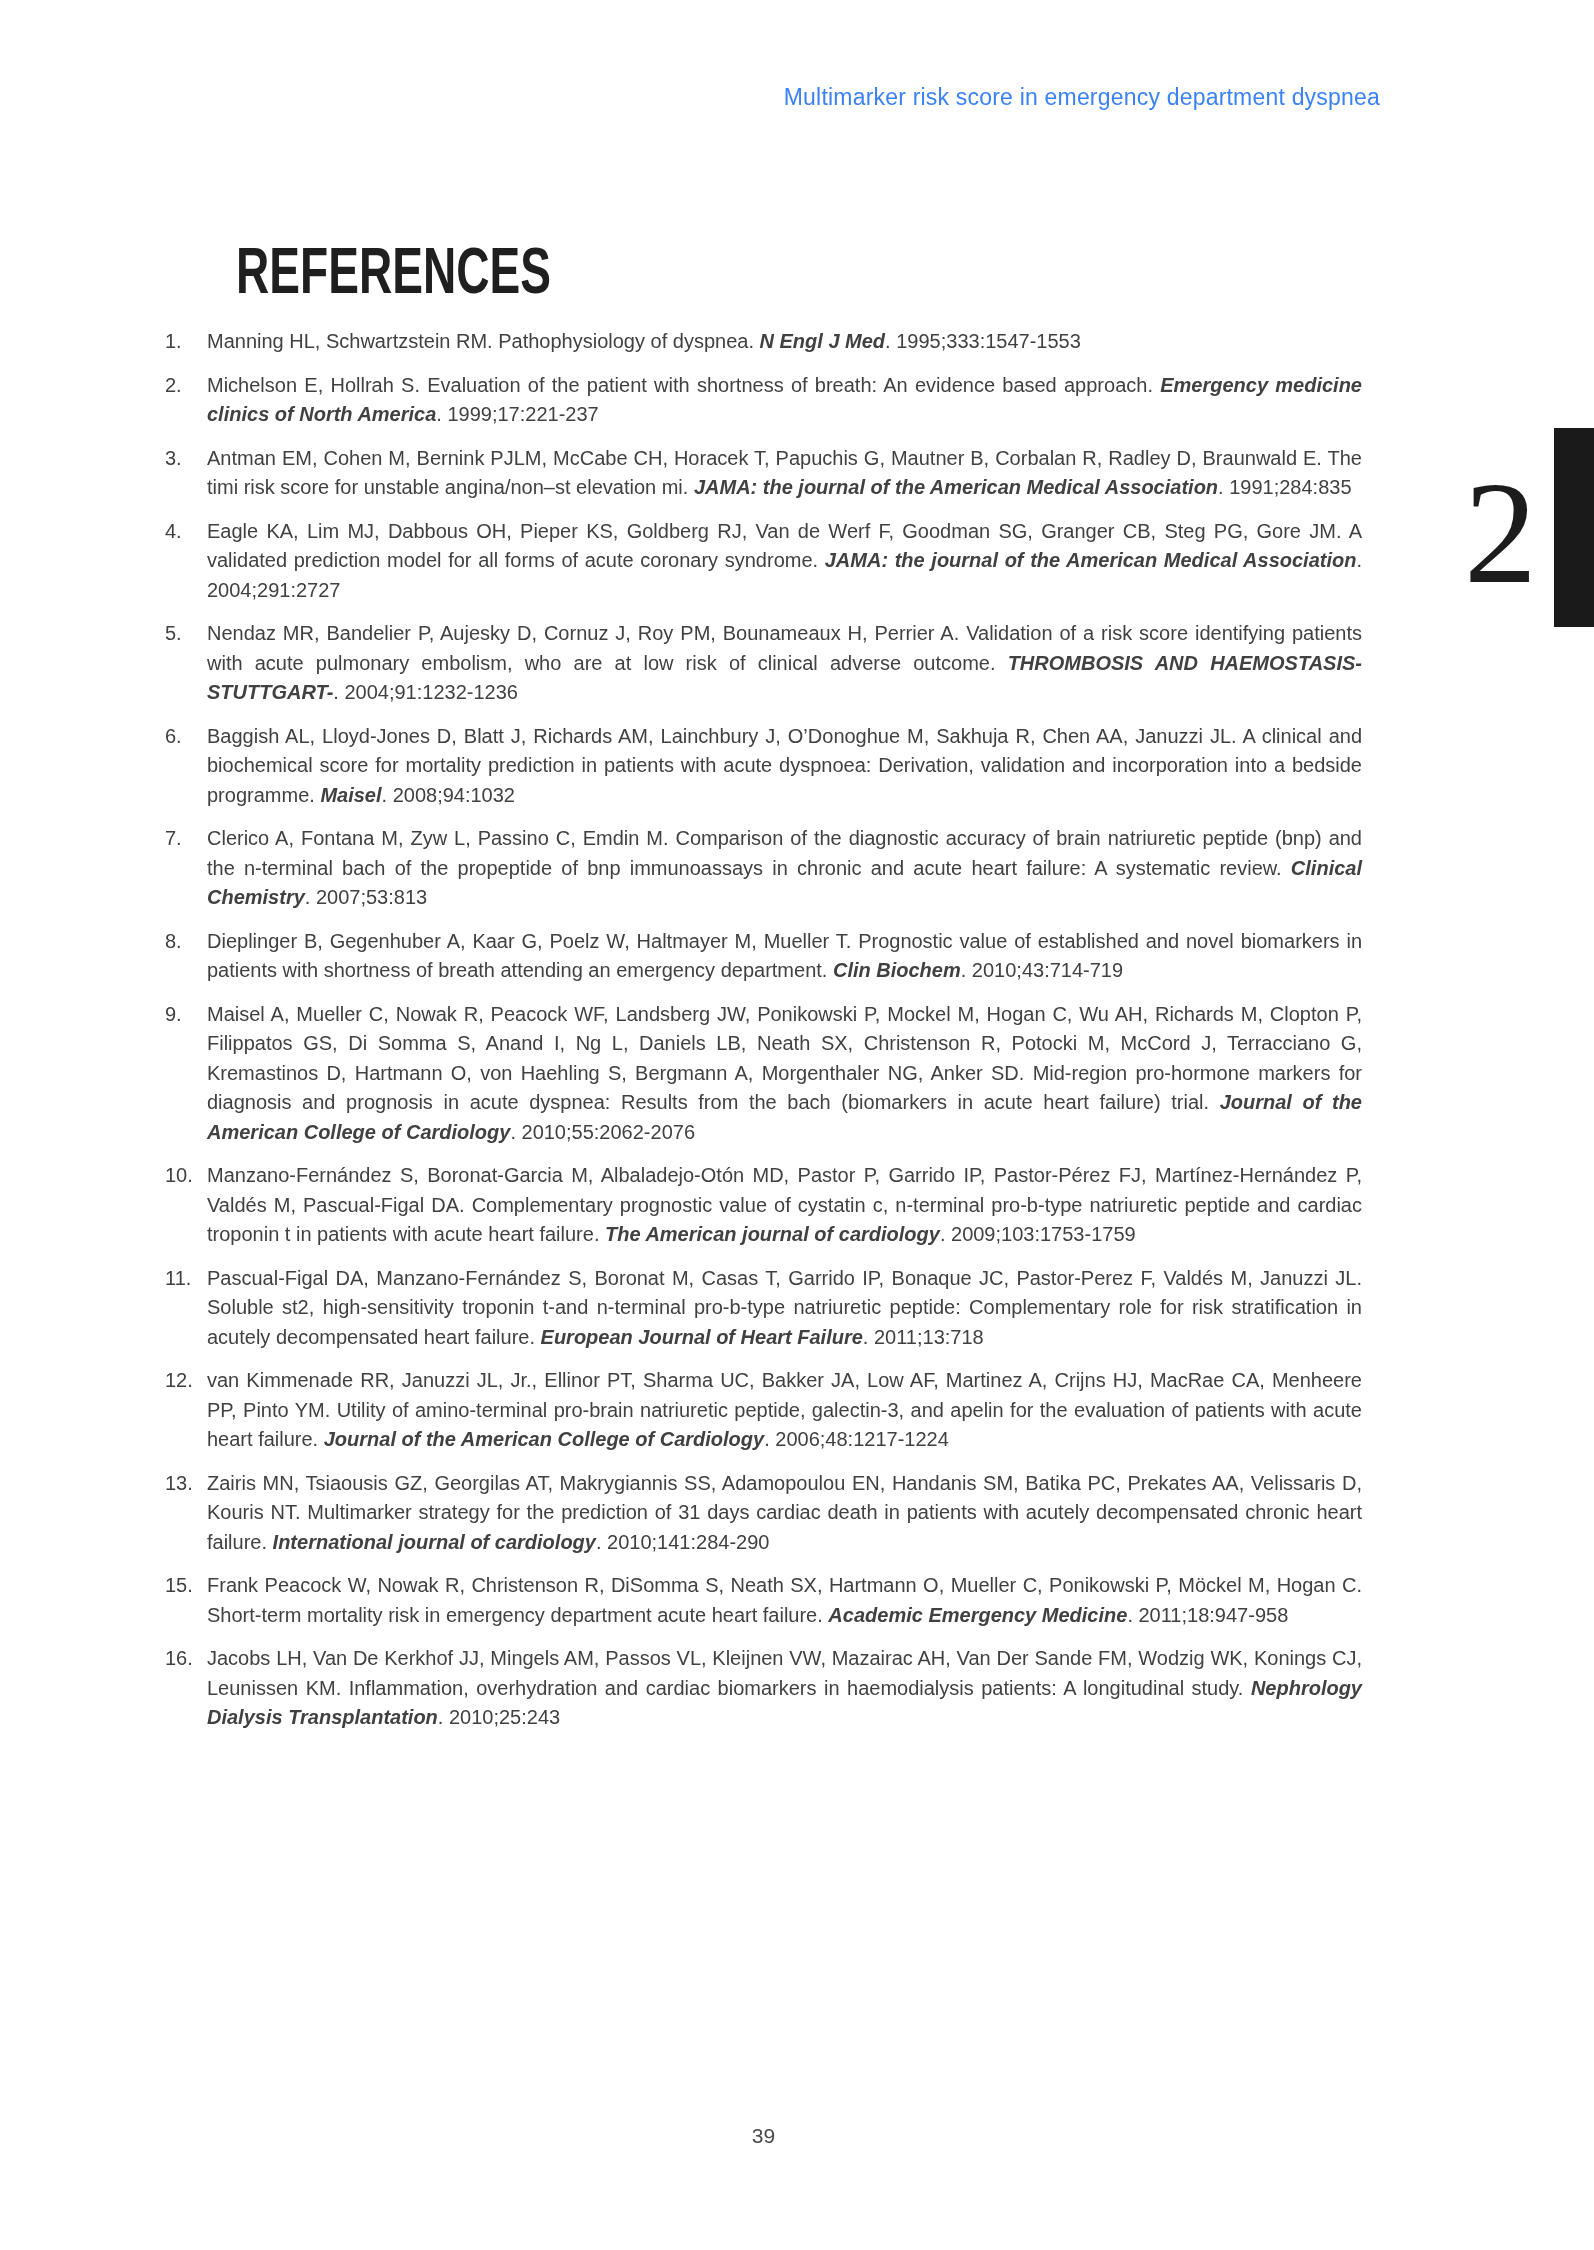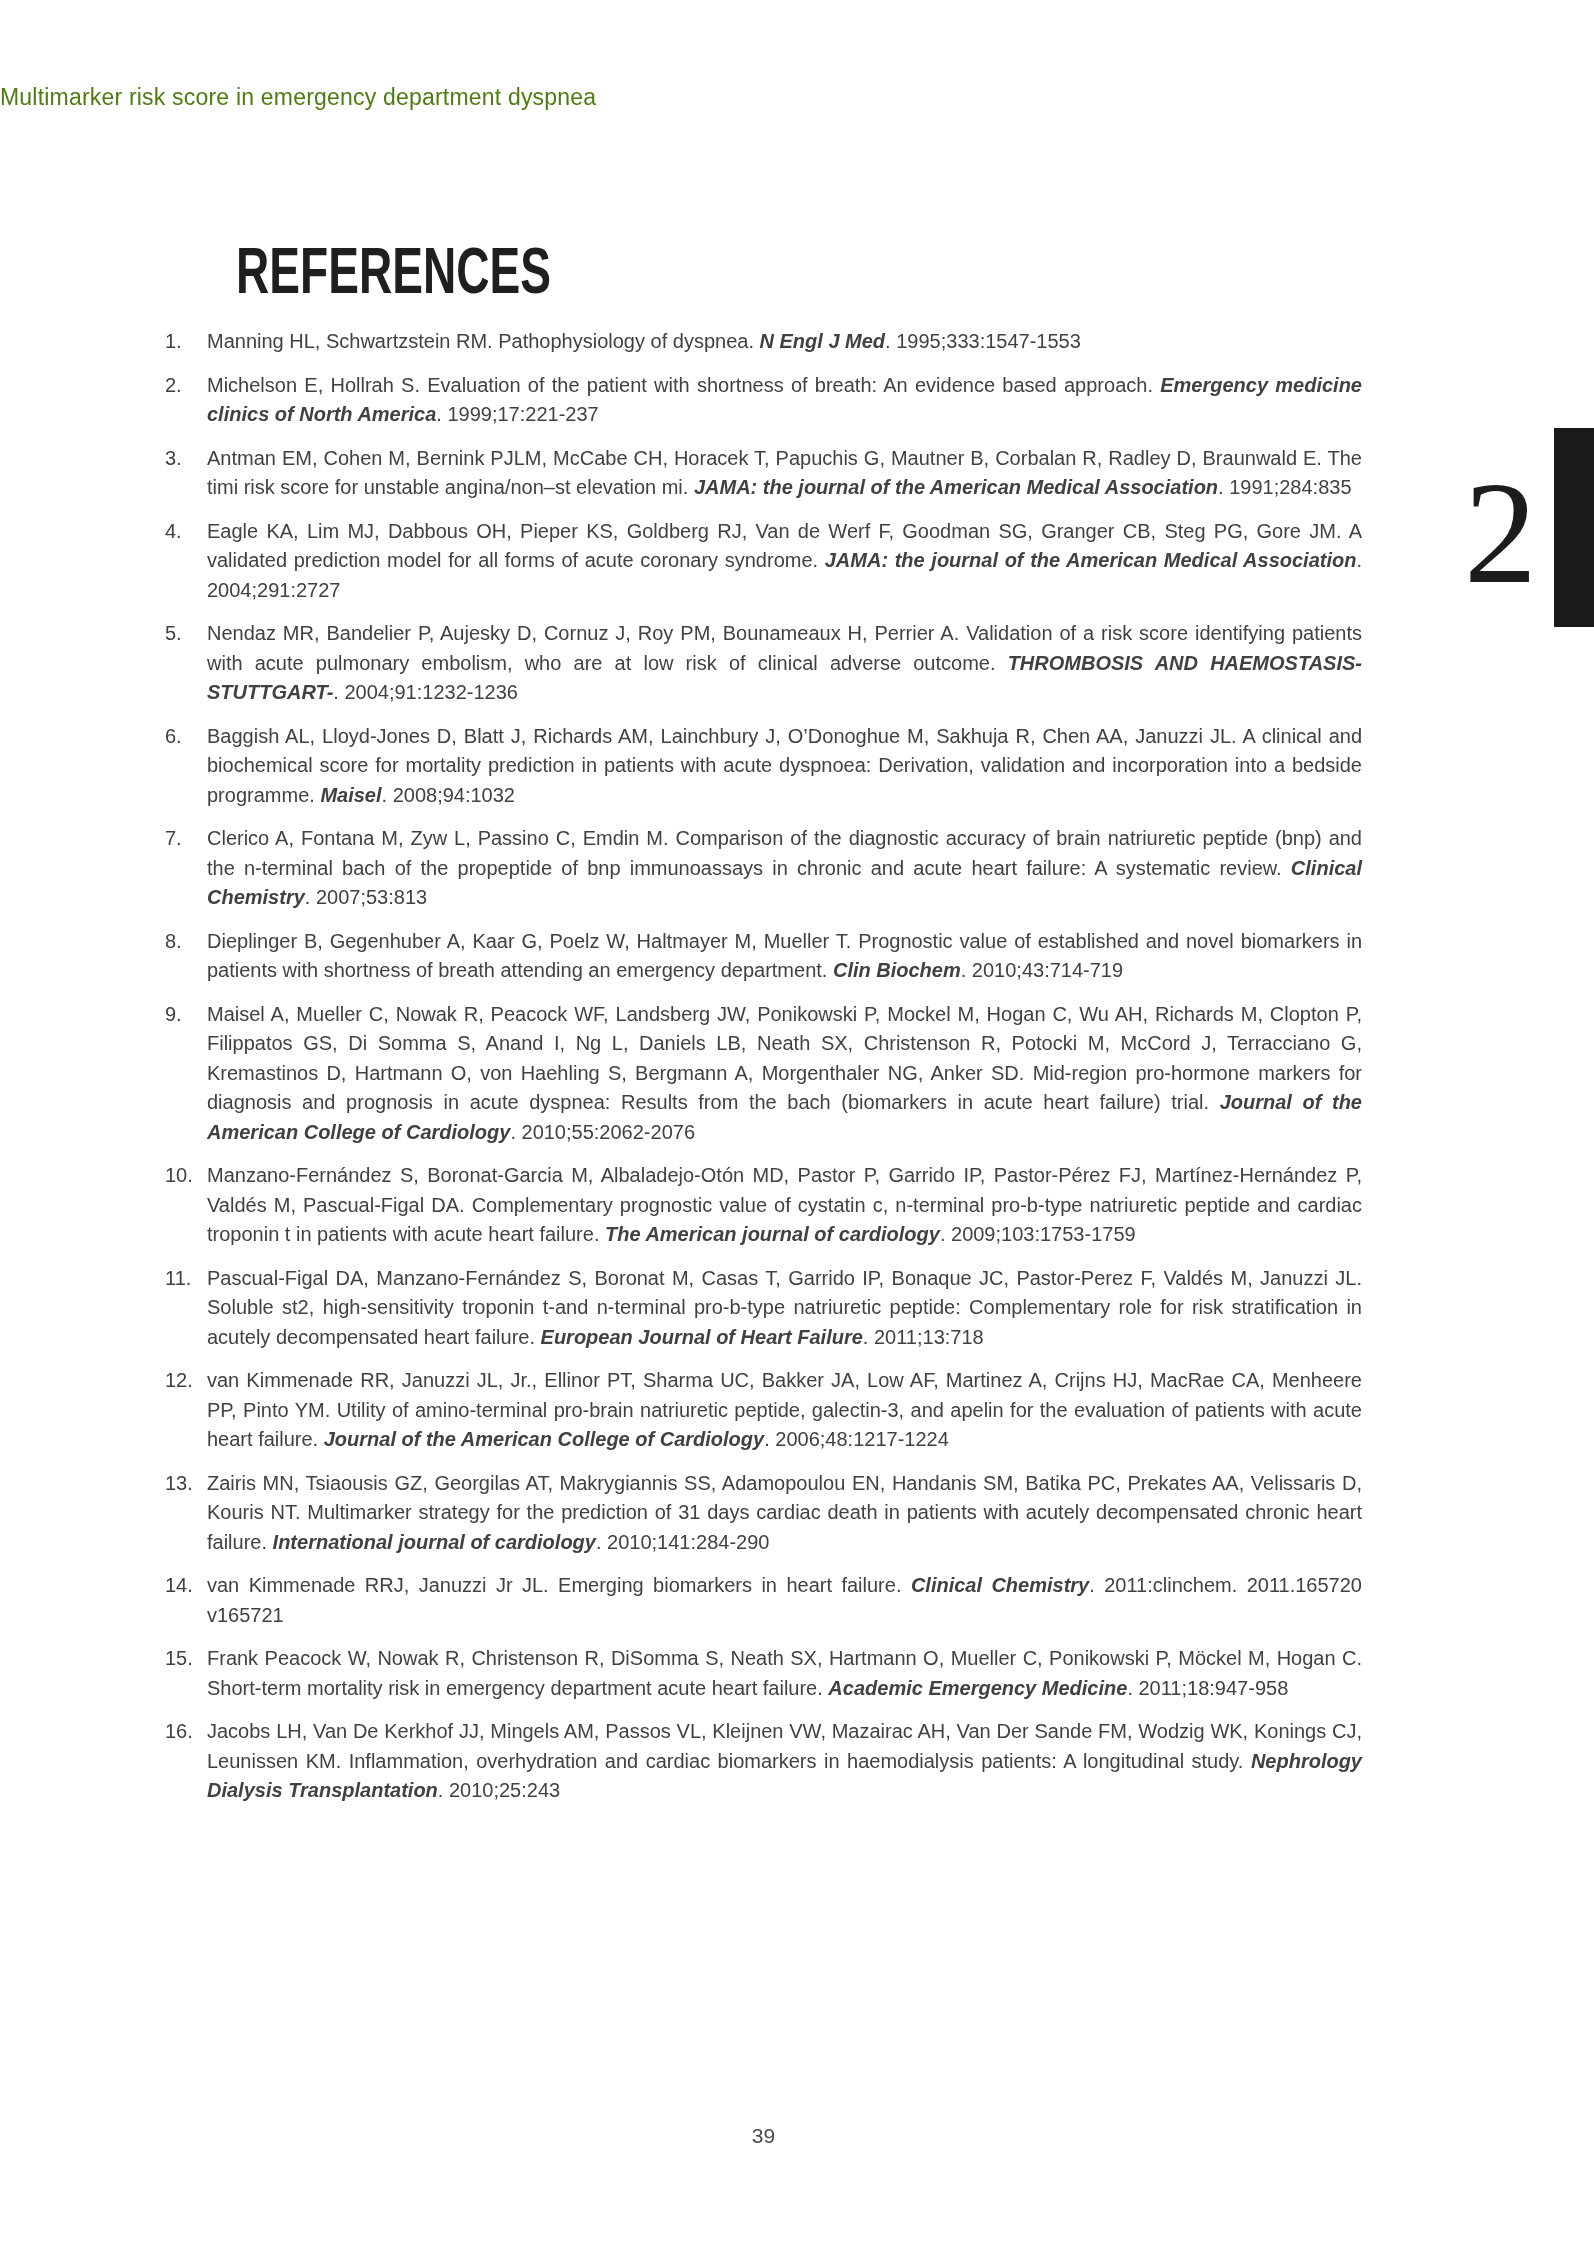--- a/index.html
+++ b/index.html
@@ -10,24 +10,24 @@
     background:#ffffff;
     font-family:"Liberation Sans", sans-serif;
     color:#414141;
     overflow:hidden;
   }
   .running-header {
     position:absolute;
     top:84px;
     left:0;
     right:214px;
-    text-align:left;
+    text-align:right;
     font-size:23px;
     letter-spacing:0.2px;
-    color:#4d7c0f;
+    color:#3b82f6;
   }
   .section-title {
     position:absolute;
     top:234px;
     left:236px;
     font-size:64px;
     font-weight:700;
     color:#1f1f1f;
     transform:scaleX(0.72);
     transform-origin:left top;
@@ -134,24 +134,20 @@
       </div>
       <div class="ref-item">
         <span class="ref-num">12.</span>
         <div class="ref-text"><span>van Kimmenade RR, Januzzi JL, Jr., Ellinor PT, Sharma UC, Bakker JA, Low AF, Martinez A, Crijns HJ, MacRae CA, Menheere PP, Pinto YM. Utility of amino-terminal pro-brain natriuretic peptide, galectin-3, and apelin for the evaluation of patients with acute heart failure. </span><span class="italic">Journal of the American College of Cardiology</span><span>. 2006;48:1217-1224</span></div>
       </div>
       <div class="ref-item">
         <span class="ref-num">13.</span>
         <div class="ref-text"><span>Zairis MN, Tsiaousis GZ, Georgilas AT, Makrygiannis SS, Adamopoulou EN, Handanis SM, Batika PC, Prekates AA, Velissaris D, Kouris NT. Multimarker strategy for the prediction of 31 days cardiac death in patients with acutely decompensated chronic heart failure. </span><span class="italic">International journal of cardiology</span><span>. 2010;141:284-290</span></div>
       </div>
       <div class="ref-item">
-        <span class="ref-num">14.</span>
-        <div class="ref-text"><span>van Kimmenade RRJ, Januzzi Jr JL. Emerging biomarkers in heart failure. </span><span class="italic">Clinical Chemistry</span><span>. 2011:clinchem. 2011.165720 v165721</span></div>
-      </div>
-      <div class="ref-item">
         <span class="ref-num">15.</span>
         <div class="ref-text"><span>Frank Peacock W, Nowak R, Christenson R, DiSomma S, Neath SX, Hartmann O, Mueller C, Ponikowski P, Möckel M, Hogan C. Short-term mortality risk in emergency department acute heart failure. </span><span class="italic">Academic Emergency Medicine</span><span>. 2011;18:947-958</span></div>
       </div>
       <div class="ref-item">
         <span class="ref-num">16.</span>
         <div class="ref-text"><span>Jacobs LH, Van De Kerkhof JJ, Mingels AM, Passos VL, Kleijnen VW, Mazairac AH, Van Der Sande FM, Wodzig WK, Konings CJ, Leunissen KM. Inflammation, overhydration and cardiac biomarkers in haemodialysis patients: A longitudinal study. </span><span class="italic">Nephrology Dialysis Transplantation</span><span>. 2010;25:243</span></div>
       </div>
     </div>
 
   <div class="chapter-num">2</div>

